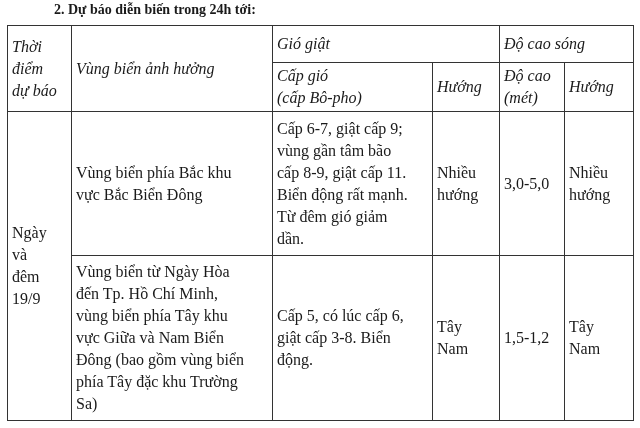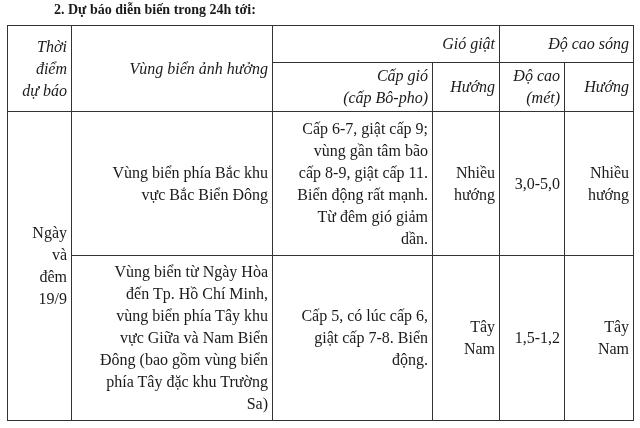--- a/index.html
+++ b/index.html
@@ -1,20 +1,20 @@
 <!DOCTYPE html>
 <html><head>
 <meta charset="utf-8">
 <style>
   html, body { margin:0; padding:0; background:#ffffff; }
   body { width:640px; height:428px; position:relative; overflow:hidden;
          font-family:"Liberation Serif", "DejaVu Serif", serif; color:#1a1a1a; }
   .heading { position:absolute; left:54px; top:2px; font-weight:bold; font-size:14px; white-space:nowrap; }
   table.fc { position:absolute; left:7px; top:25px; border-collapse:collapse; table-layout:fixed; width:626px; }
-  table.fc td { border:1.3px solid #333; text-align:right; vertical-align:middle; font-size:16px; line-height:22px; padding:0 4px; }
+  table.fc td { border:1.3px solid #333; text-align:left; vertical-align:middle; font-size:16px; line-height:22px; padding:0 4px; }
   td.hd { font-style:italic; }
   .pre { white-space:pre-line; }
 </style>
 </head>
 <body>
 
 <div class="heading">2. Dự báo diễn biến trong 24h tới:</div>
 
 <table class="fc">
   <colgroup>
@@ -63,21 +63,21 @@
   </tr>
   <tr style="height:165px">
     <td class="pre">Vùng biển từ Ngày Hòa
 đến Tp. Hồ Chí Minh,
 vùng biển phía Tây khu
 vực Giữa và Nam Biển
 Đông (bao gồm vùng biển
 phía Tây đặc khu Trường
 Sa)</td>
     <td class="pre">Cấp 5, có lúc cấp 6,
-giật cấp 7-8. Biển
+giật cấp 3-8. Biển
 động.</td>
     <td class="pre">Tây
 Nam</td>
     <td>1,5-1,2</td>
     <td class="pre">Tây
 Nam</td>
   </tr>
 </tbody>
   </table>
 

